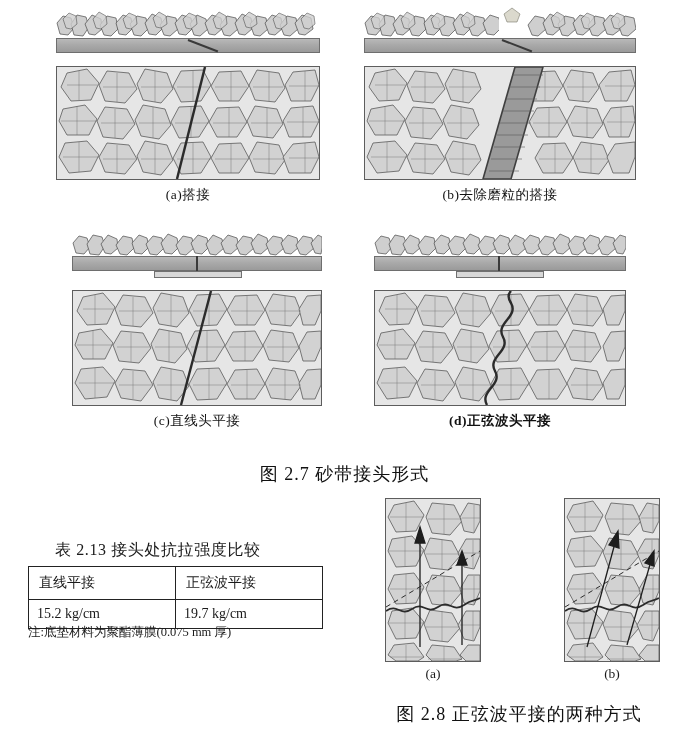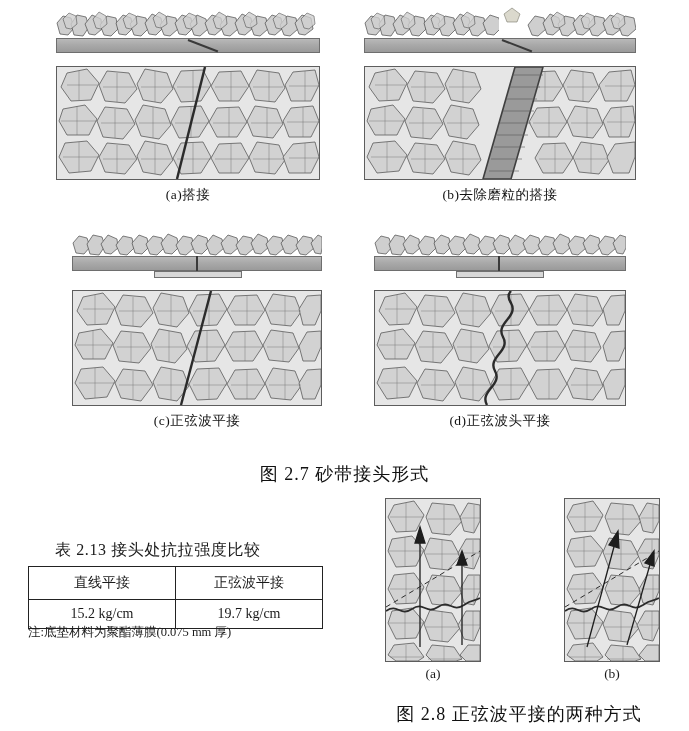--- a/index.html
+++ b/index.html
@@ -91,21 +91,20 @@
     font-size: 16px;
     letter-spacing: 0.6px;
   }
   table.data {
     position: absolute;
     border-collapse: collapse;
     font-size: 14px;
   }
   table.data td {
     border: 1px solid #222;
-    text-align: center;
     padding: 6px 8px;
     font-family: "Liberation Serif", serif;
   }
   table.data td.h {
     padding: 7px 10px;
   }
   .table-note {
     position: absolute;
     font-size: 12.5px;
   }
@@ -375,21 +374,21 @@
                    M96,40 L96,71 M82,56 L114,56 M134,40 L134,70 M118,56 L152,56
                    M172,41 L172,70 M156,56 L190,56 M210,41 L210,70 M194,56 L226,56
                    M22,77 L22,107 M6,92 L42,92 M60,80 L60,108 M46,94 L80,94
                    M98,78 L98,109 M84,94 L116,94 M136,78 L136,108 M120,94 L154,94
                    M174,79 L174,108 M158,94 L192,94 M212,79 L212,108 M196,94 L228,94"></path>
         </g>
         <line x1="108" y1="114" x2="138" y2="0" stroke="#2b2b2b" stroke-width="2.4"></line>
       </svg>
     </div>
 
-    <div class="panel-caption" style="top:184px;">(c)正弦波平接</div>
+    <div class="panel-caption" style="top:184px;">(c)直线头平接</div>
   </div>
 
   <div class="panel" style="left:374px; top:228px; width:252px; height:200px;">
 
     <div class="grain-strip" style="top:0; height:28px;">
       <svg width="252" height="28" viewBox="0 0 252 28">
         <g fill="#cfcfcf" stroke="#4a4a4a" stroke-width="0.7">
           <polygon points="4,25 1,15 7,8 15,10 18,19 12,26"></polygon>
           <polygon points="18,26 15,16 21,7 30,9 33,18 27,27"></polygon>
           <polygon points="33,25 29,16 36,7 45,11 46,20 39,26"></polygon>
@@ -450,21 +449,21 @@
                    M172,41 L172,70 M156,56 L190,56 M210,41 L210,70 M194,56 L226,56
                    M22,77 L22,107 M6,92 L42,92 M60,80 L60,108 M46,94 L80,94
                    M98,78 L98,109 M84,94 L116,94 M136,78 L136,108 M120,94 L154,94
                    M174,79 L174,108 M212,79 L212,108 M196,94 L228,94"></path>
         </g>
 
         <path d="M112,114 C104,100 128,94 120,80 C112,66 136,60 128,46 C120,32 144,26 136,12 C132,6 134,2 136,0" fill="none" stroke="#2b2b2b" stroke-width="2.4"></path>
       </svg>
     </div>
 
-    <div class="panel-caption" style="top:184px;">(d)正弦波头平接</div>
+    <div class="panel-caption" style="top:184px;font-weight:bold;">(d)正弦波头平接</div>
   </div>
 
   <div class="fig-title" style="left:0; top:462px; width:689px; text-align:center;">图 2.7    砂带接头形式</div>
 
   <div class="table-title" style="left:55px; top:540px;">表 2.13    接头处抗拉强度比较</div>
 
   <table class="data" style="left:28px; top:566px; width:295px;">
     <tbody>
         <tr>
       <td class="h" style="width:50%;">直线平接</td>

